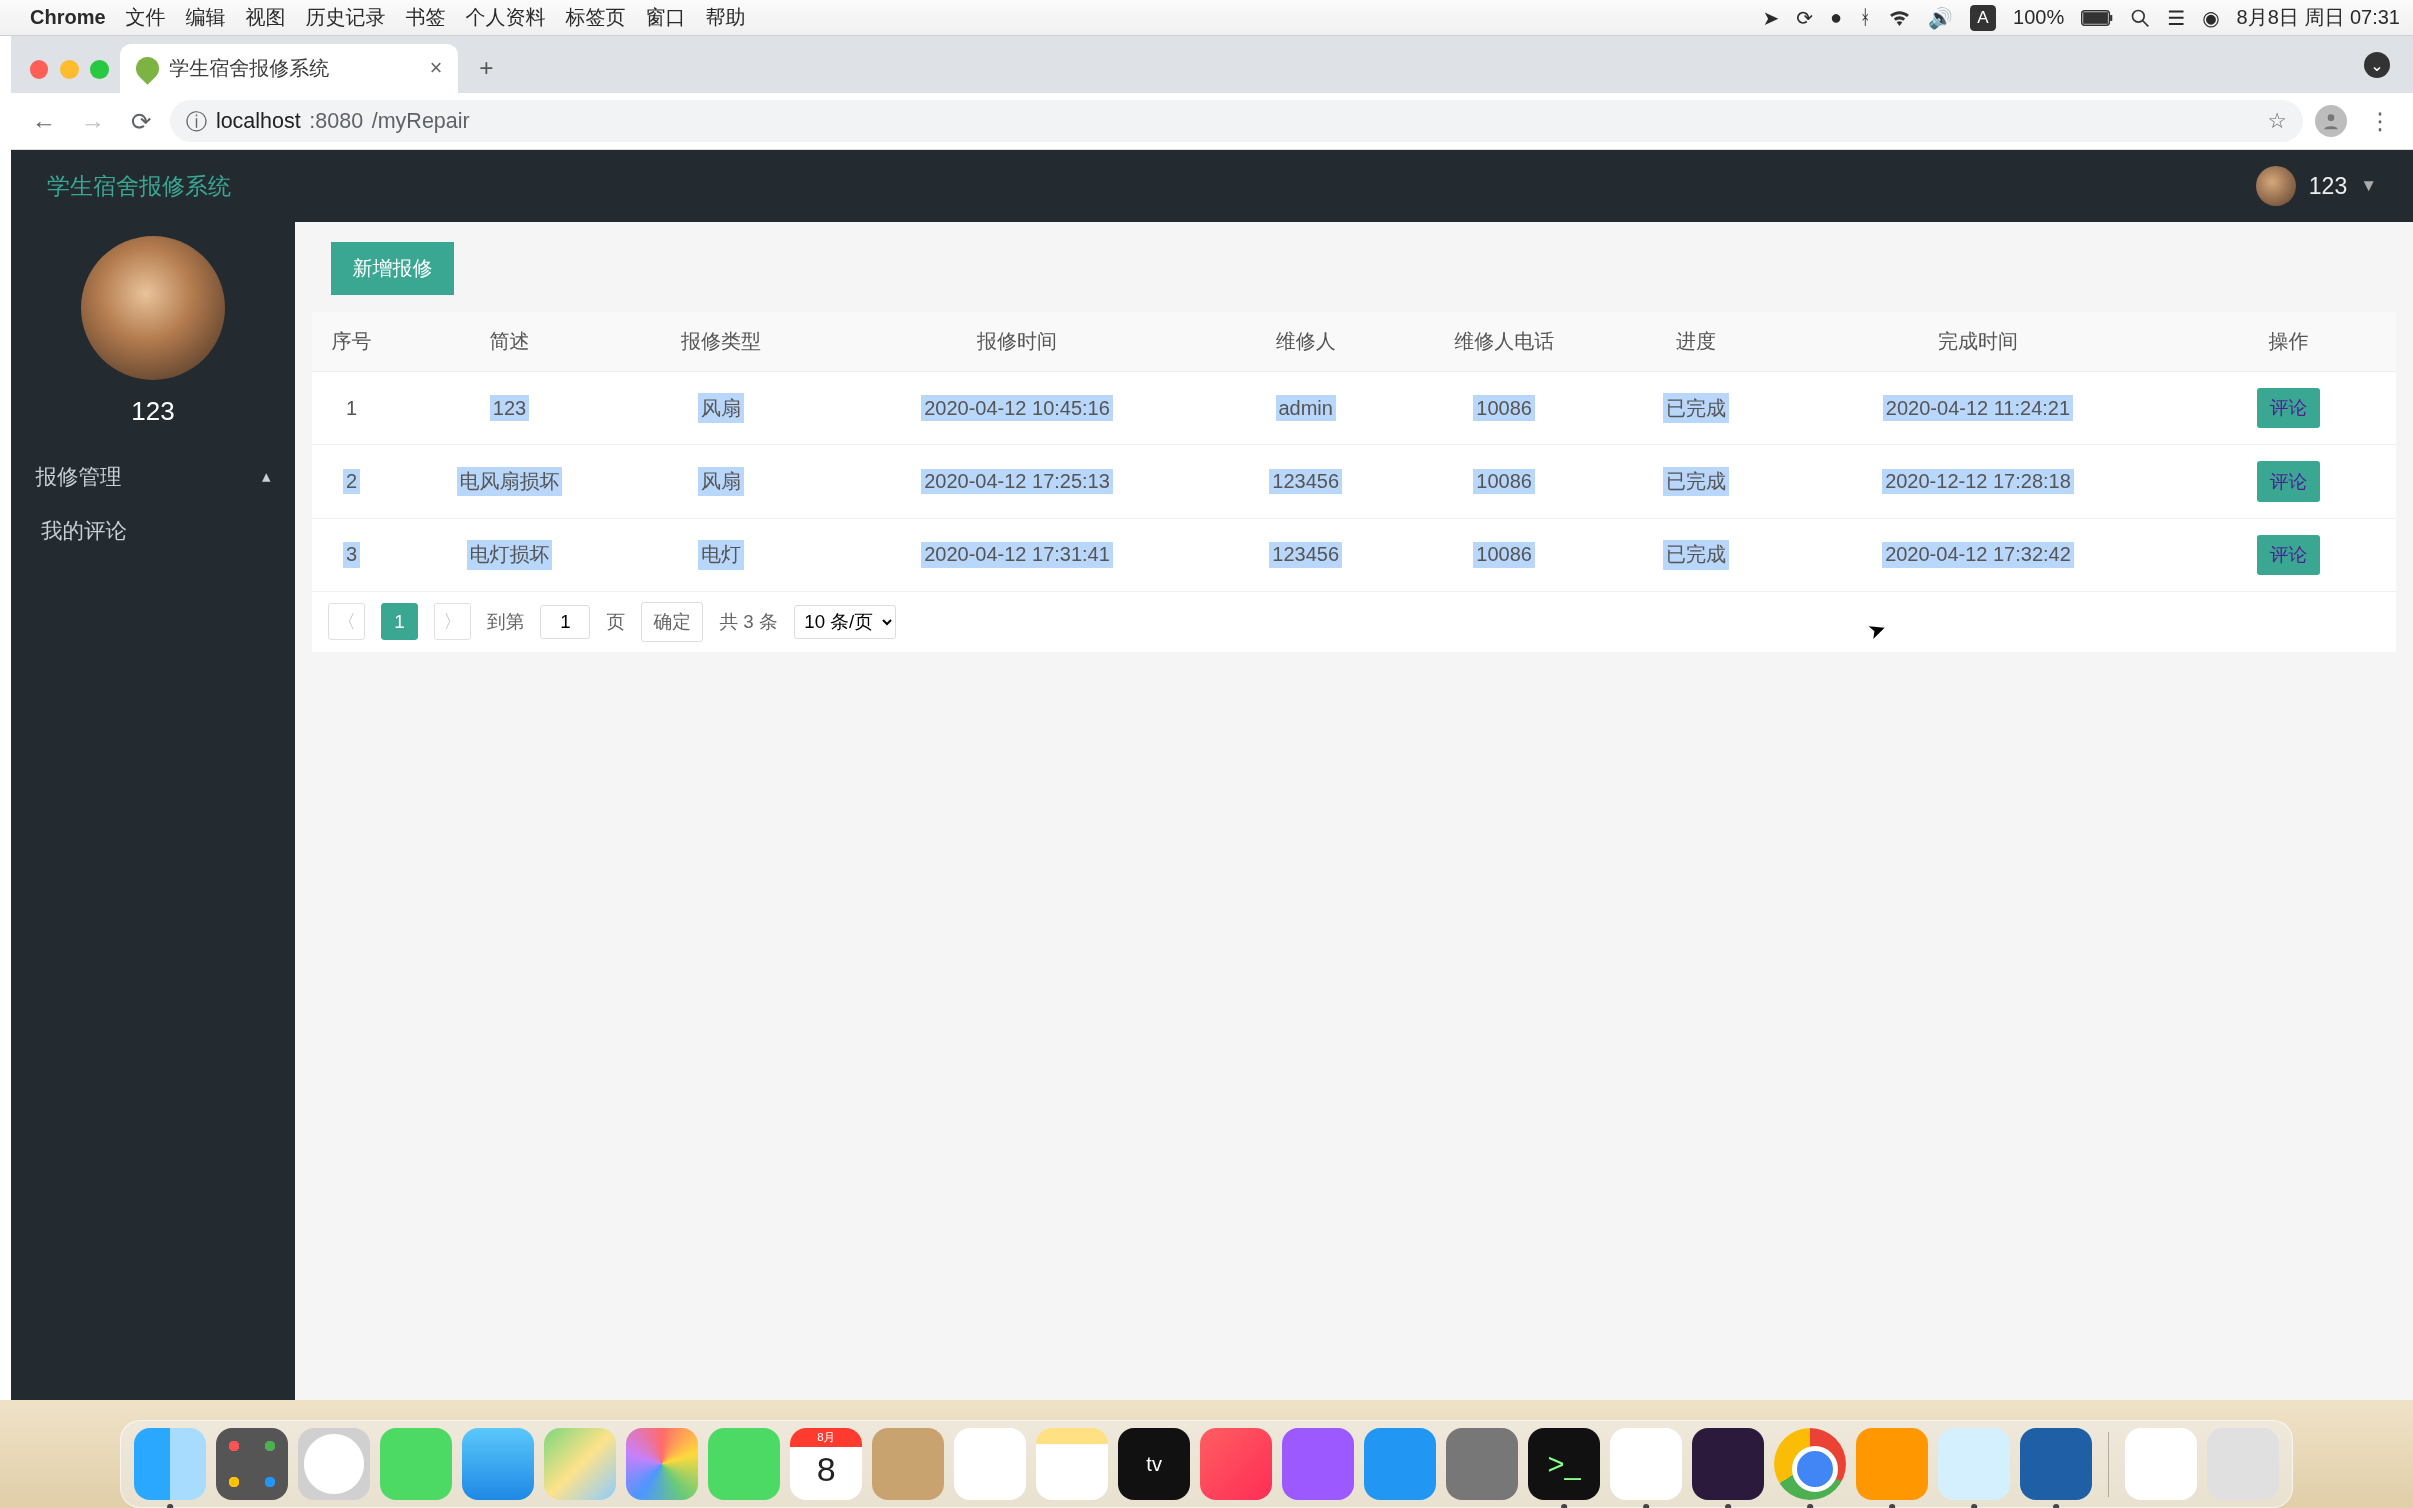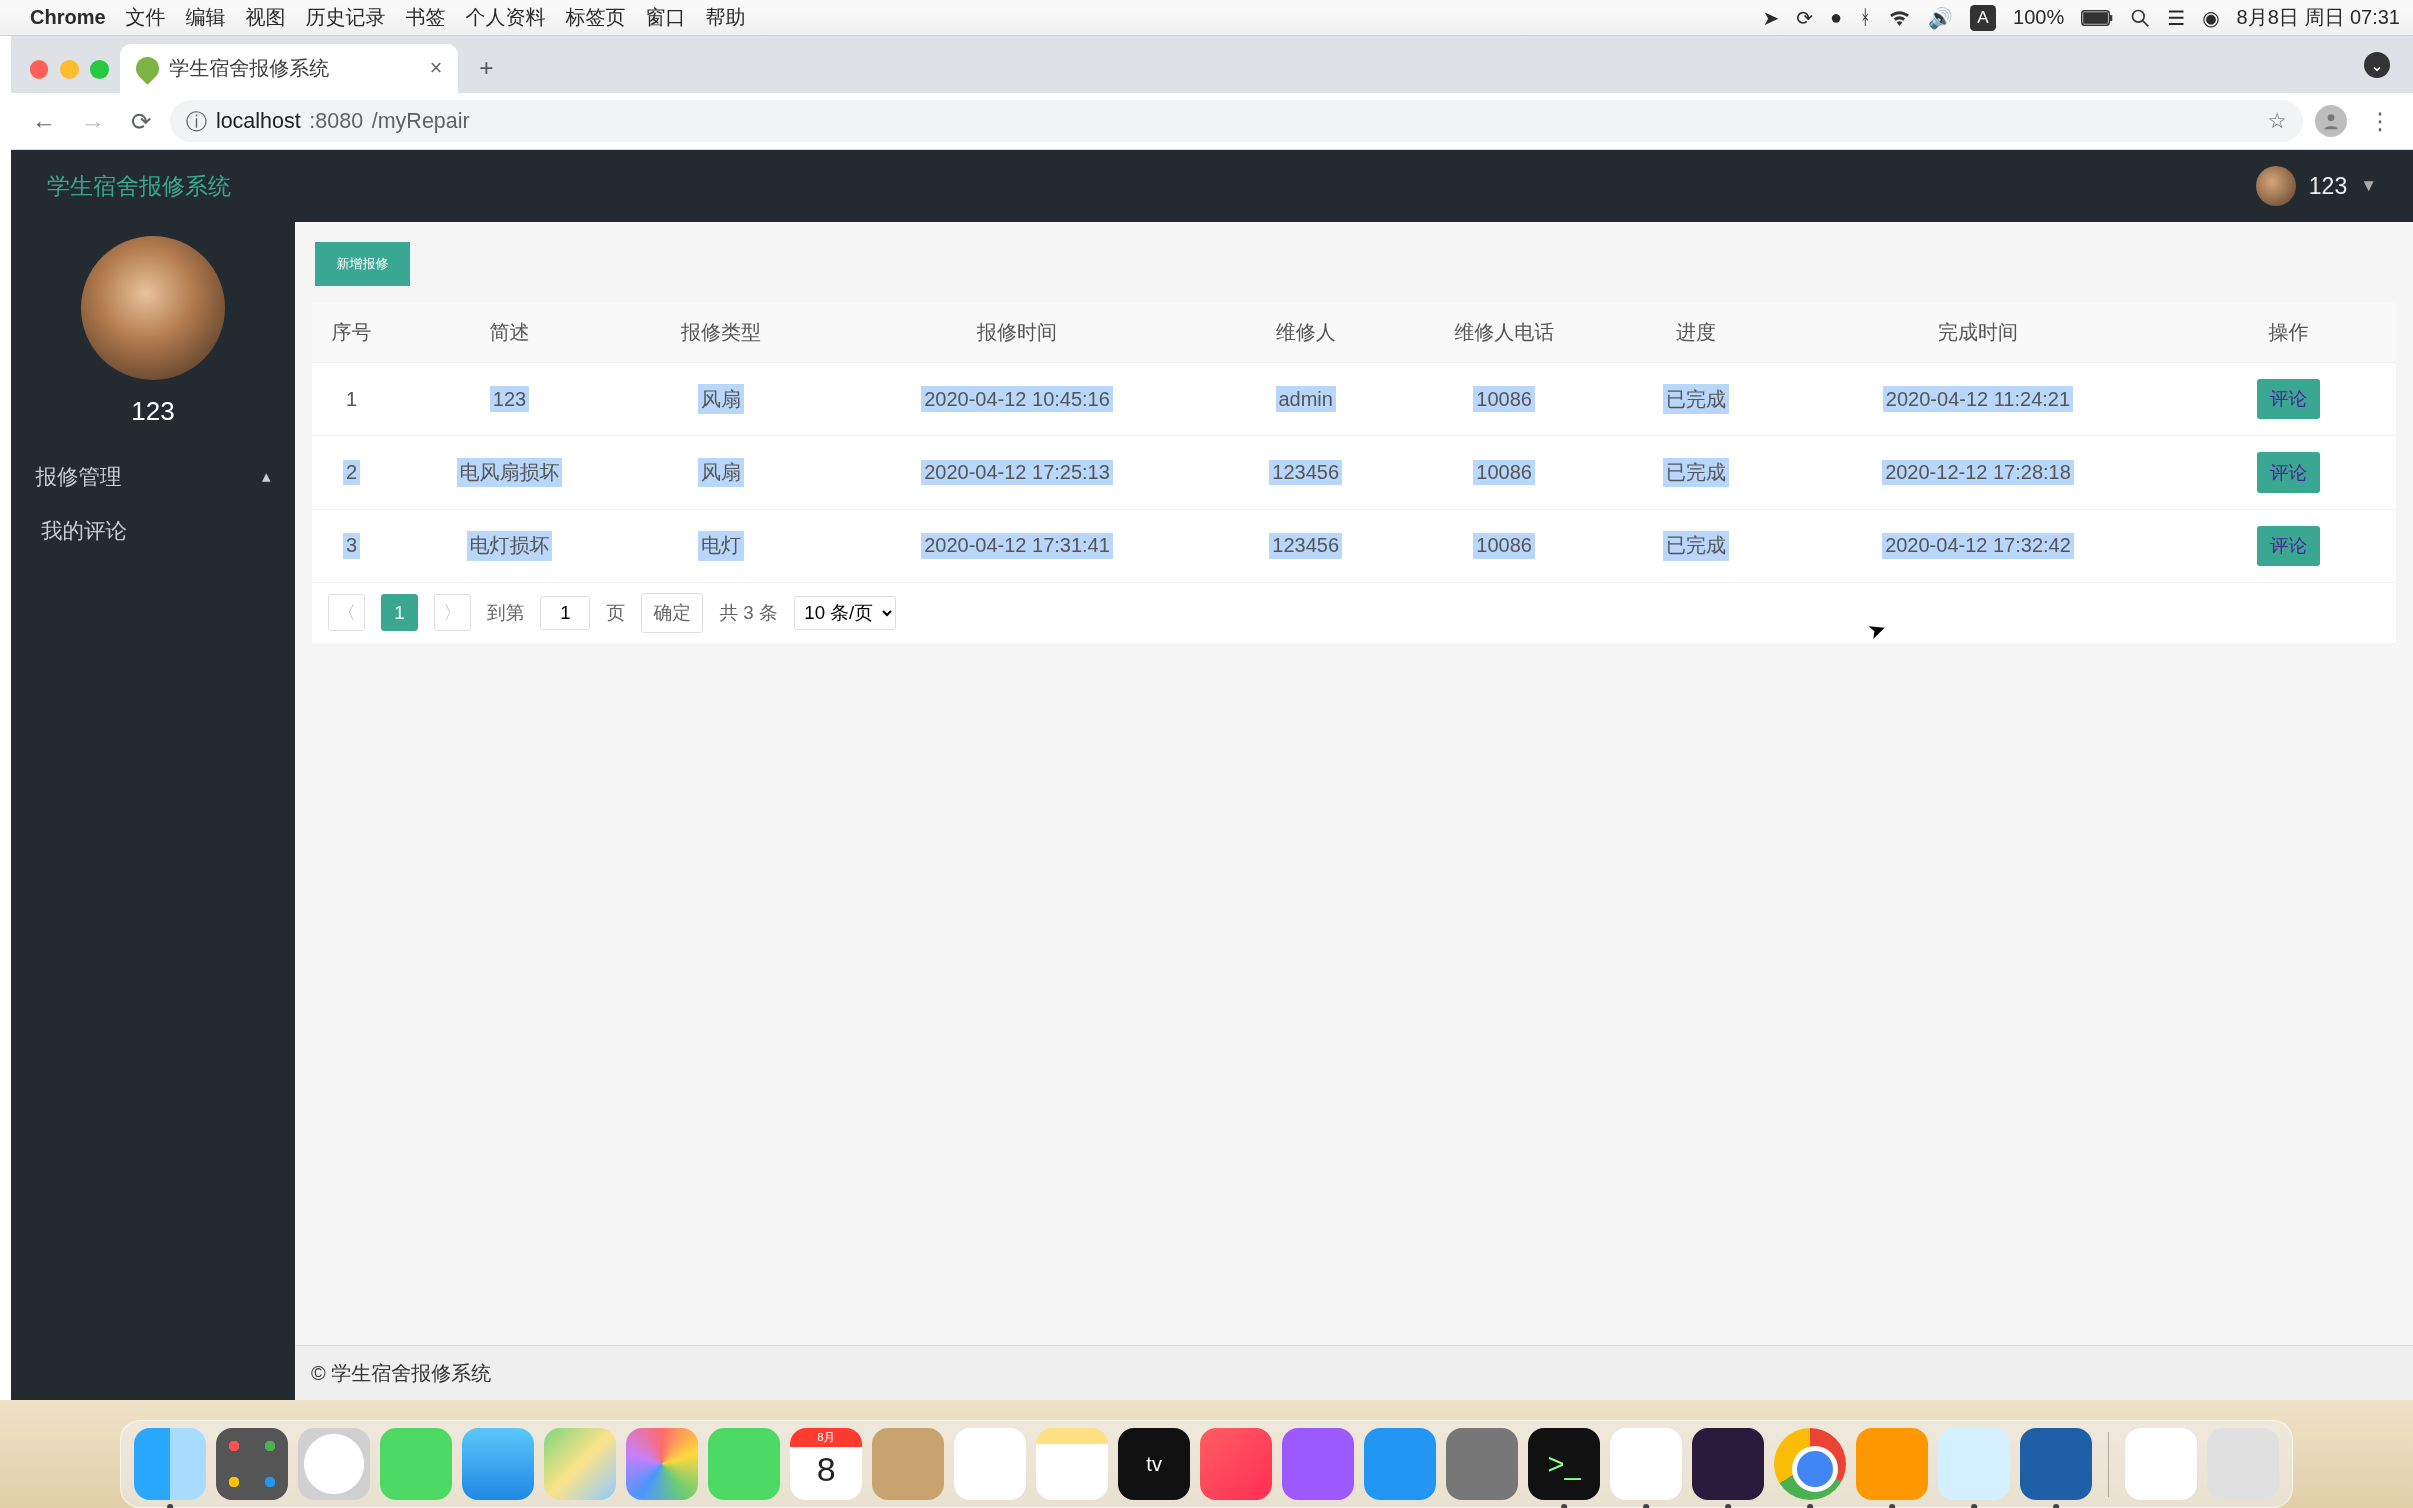--- a/index.html
+++ b/index.html
@@ -72,22 +72,22 @@
   .side-avatar{width:144px;height:144px;border-radius:50%;
     background:radial-gradient(circle at 45% 40%, #e9c39b 0%, #b37b4e 40%, #3a2a20 100%);}
   .side-username{color:#fff;font-size:26px;margin-top:16px;}
   .side-item{height:56px;display:flex;align-items:center;padding:0 24.4px;cursor:pointer;}
   .side-item .chev{margin-left:auto;font-size:17px;}
   .side-sub{height:52px;display:flex;align-items:center;padding-left:30px;}
   .side-sub.active{background:#3aa793;color:#fff;}
   
   .content{flex:1;position:relative;overflow:auto;}
   .create-btn{
-    margin:20px 0 17px 20px; background:#3aa793;color:#fff;border:none;
-    font-size:13px;padding:13px 21.5px;cursor:pointer;
+    margin:20px 0 17px 36px; background:#3aa793;color:#fff;border:none;
+    font-size:20px;padding:13px 21.5px;cursor:pointer;
   }
   .card{
     margin:0 17px 17px 17px;background:#fff;
   }
   .card-title{
     border-left:4.3px solid #333; padding:16px 17px; background:#f7f7f7;
     font-size:20px;color:#333;
   }
   table.data{width:100%;border-collapse:collapse;font-size:20px;color:#555;}
   table.data th{background:#f9f9f9;font-weight:500;padding:16px 7.2px;border-bottom:0.7px solid #eee;color:#555;}
@@ -321,23 +321,20 @@
             <input class="pg-input" value="1" style="">
             <span>页</span>
             <span style="border:0.7px solid #ddd;padding:5.7px 11.5px;border-radius:2.9px;cursor:pointer">确定</span>
             <span>共 3 条</span>
             <select class="pg-select">
               <option>10 条/页</option>
             </select>
           </div>
         </div>
 
-        <div class="footer">
-          <span>© 学生宿舍报修系统</span>
-        </div>
 
         <span class="cursor" style="left:1573px;top:395px;">➤</span>
       </div>
     </div>
   </div>
 </div>
 
 <div class="dock-area">
   <div class="dock">
     <div class="dock-icon i-finder">

